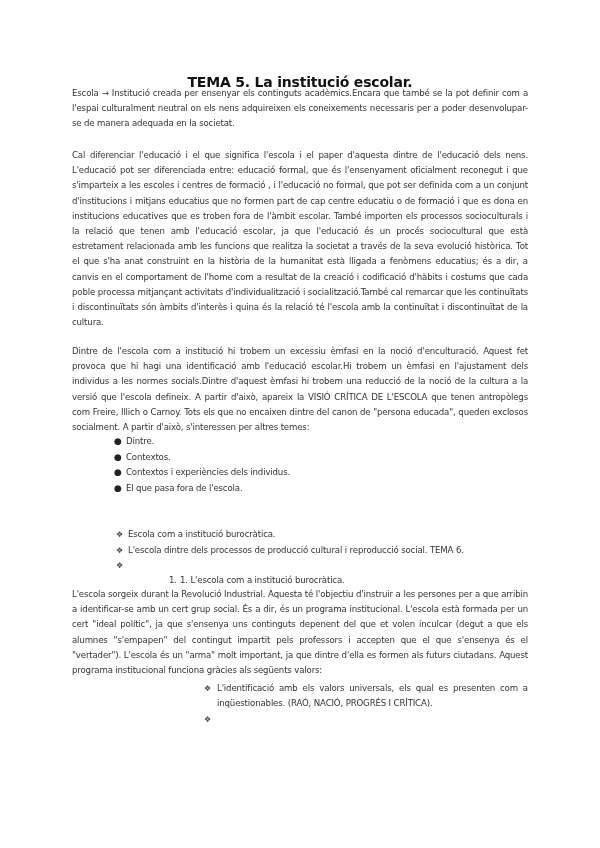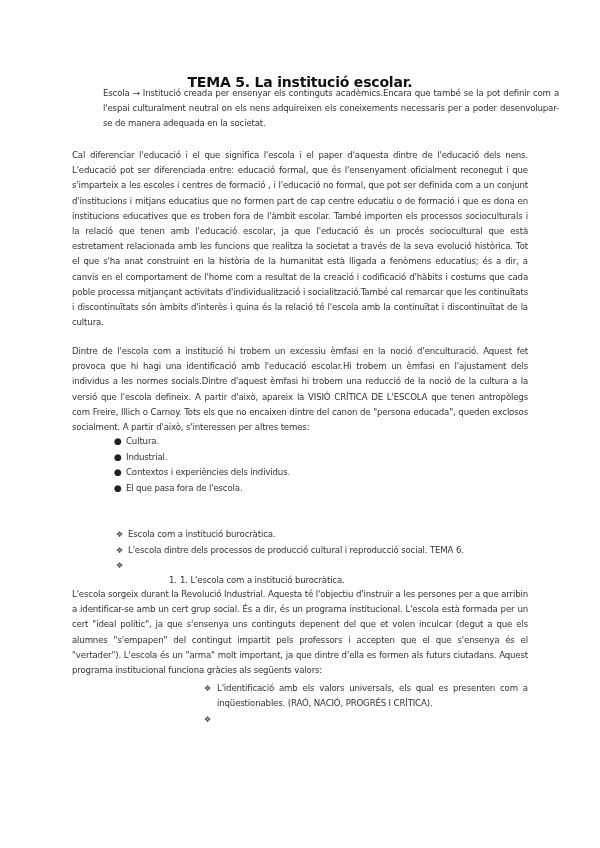--- a/index.html
+++ b/index.html
@@ -32,26 +32,26 @@
     .sub-num .n { display: inline-block; width: 14px; }
     .right-item { position: absolute; left: 217px; width: 311px; line-height: 15.2px; text-align: justify; }
     .right-item .mk { position: absolute; left: -13px; top: 0; font-size: 8px; color: #444; }
   </style>
 </head>
 <body>
 
 <div class="page">
   <div class="title">TEMA 5. La institució escolar.</div>
 
-  <p class="para" style="top:86px;margin-left:31px;">Escola → Institució creada per ensenyar els continguts acadèmics.Encara que també se la pot definir com a l'espai culturalment neutral on els nens adquireixen els coneixements necessaris per a poder desenvolupar-se de manera adequada en la societat.</p>
+  <p class="para" style="top:86px;">Escola → Institució creada per ensenyar els continguts acadèmics.Encara que també se la pot definir com a l'espai culturalment neutral on els nens adquireixen els coneixements necessaris per a poder desenvolupar-se de manera adequada en la societat.</p>
   <p class="para" style="top:148px;">Cal diferenciar l'educació i el que significa l'escola i el paper d'aquesta dintre de l'educació dels nens. L'educació pot ser diferenciada entre: educació formal, que és l'ensenyament oficialment reconegut i que s'imparteix a les escoles i centres de formació , i l'educació no formal, que pot ser definida com a un conjunt d'institucions i mitjans educatius que no formen part de cap centre educatiu o de formació i que es dona en institucions educatives que es troben fora de l'àmbit escolar. També importen els processos socioculturals i la relació que tenen amb l'educació escolar, ja que l'educació és un procés sociocultural que està estretament relacionada amb les funcions que realitza la societat a través de la seva evolució històrica. Tot el que s'ha anat construint en la història de la humanitat està lligada a fenòmens educatius; és a dir, a canvis en el comportament de l'home com a resultat de la creació i codificació d'hàbits i costums que cada poble processa mitjançant activitats d'individualització i socialització.També cal remarcar que les continuïtats i discontinuïtats són àmbits d'interès i quina és la relació té l'escola amb la continuïtat i discontinuïtat de la cultura.</p>
   <p class="para" style="top:344px;">Dintre de l'escola com a institució hi trobem un excessiu èmfasi en la noció d'enculturació. Aquest fet provoca que hi hagi una identificació amb l'educació escolar.Hi trobem un èmfasi en l'ajustament dels individus a les normes socials.Dintre d'aquest èmfasi hi trobem una reducció de la noció de la cultura a la versió que l'escola defineix. A partir d'això, apareix la VISIÓ CRÍTICA DE L'ESCOLA que tenen antropòlegs com Freire, Illich o Carnoy. Tots els que no encaixen dintre del canon de "persona educada", queden exclosos socialment. A partir d'això, s'interessen per altres temes:</p>
 
-  <div class="bullet" style="top:434px;"><span class="mk">●</span><span>Cultura.</span></div>
-  <div class="bullet" style="top:450px;"><span class="mk">●</span><span>Industrial.</span></div>
+  <div class="bullet" style="top:434px;"><span class="mk">●</span><span>Dintre.</span></div>
+  <div class="bullet" style="top:450px;"><span class="mk">●</span><span>Contextos.</span></div>
   <div class="bullet" style="top:465px;"><span class="mk">●</span><span>Contextos i experiències dels individus.</span></div>
   <div class="bullet" style="top:481px;"><span class="mk">●</span><span>El que pasa fora de l'escola.</span></div>
 
 
   <div class="diamond-item" style="top:527px;"><span class="mk">❖</span><span>Escola com a institució burocràtica.</span></div>
   <div class="diamond-item" style="top:543px;"><span class="mk">❖</span><span>L'escola dintre dels processos de producció cultural i reproducció social. TEMA 6.</span></div>
   <div class="diamond-item" style="top:558px;"><span class="mk">❖</span></div>
 
   <div class="sub-num" style="top:573px;"><span class="n">1.</span><span>1. L'escola com a institució burocràtica.</span></div>
 

